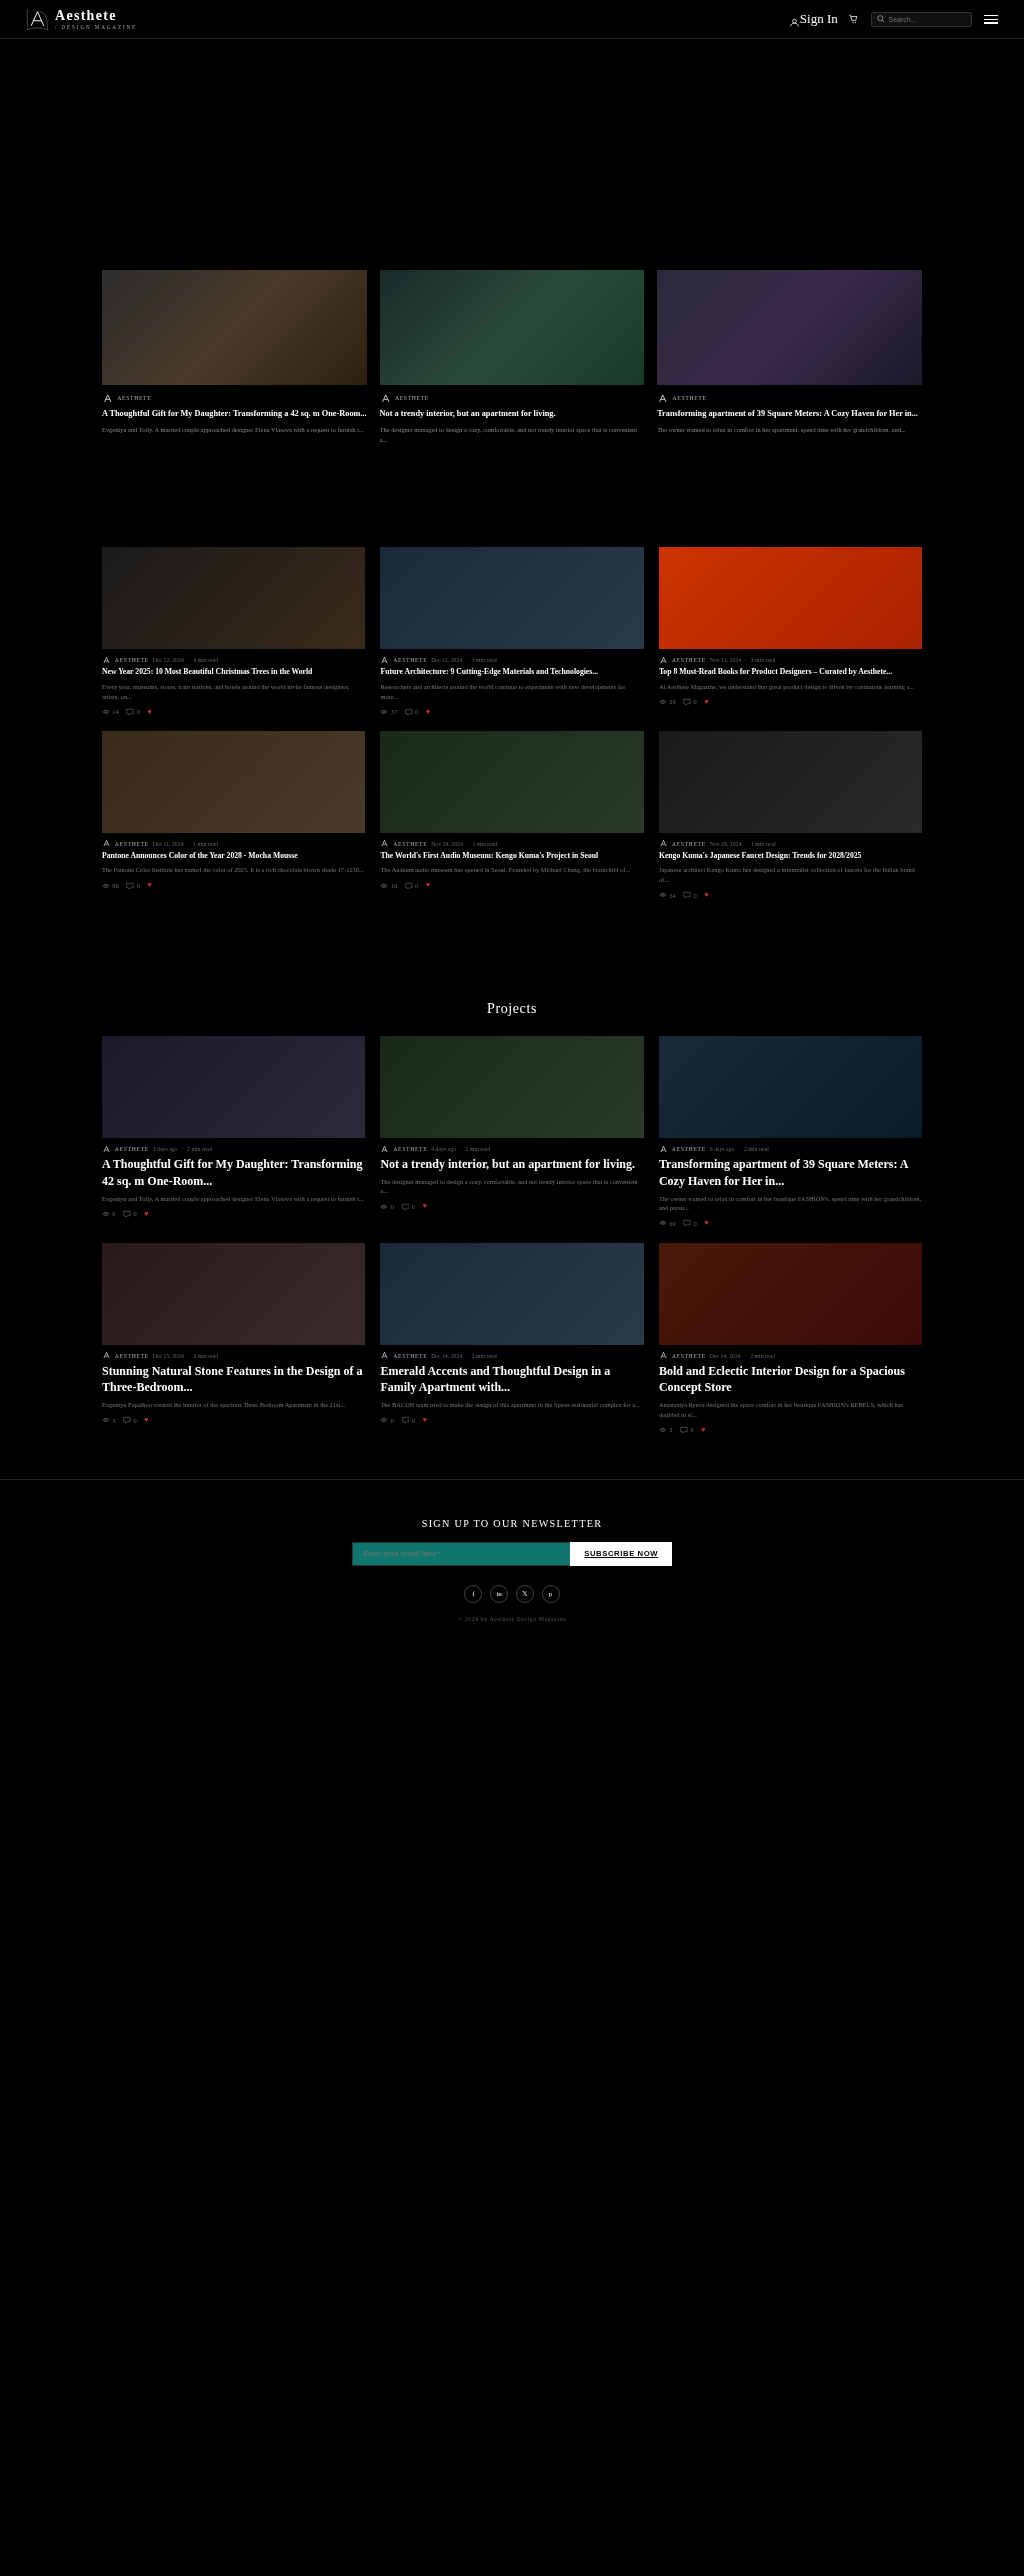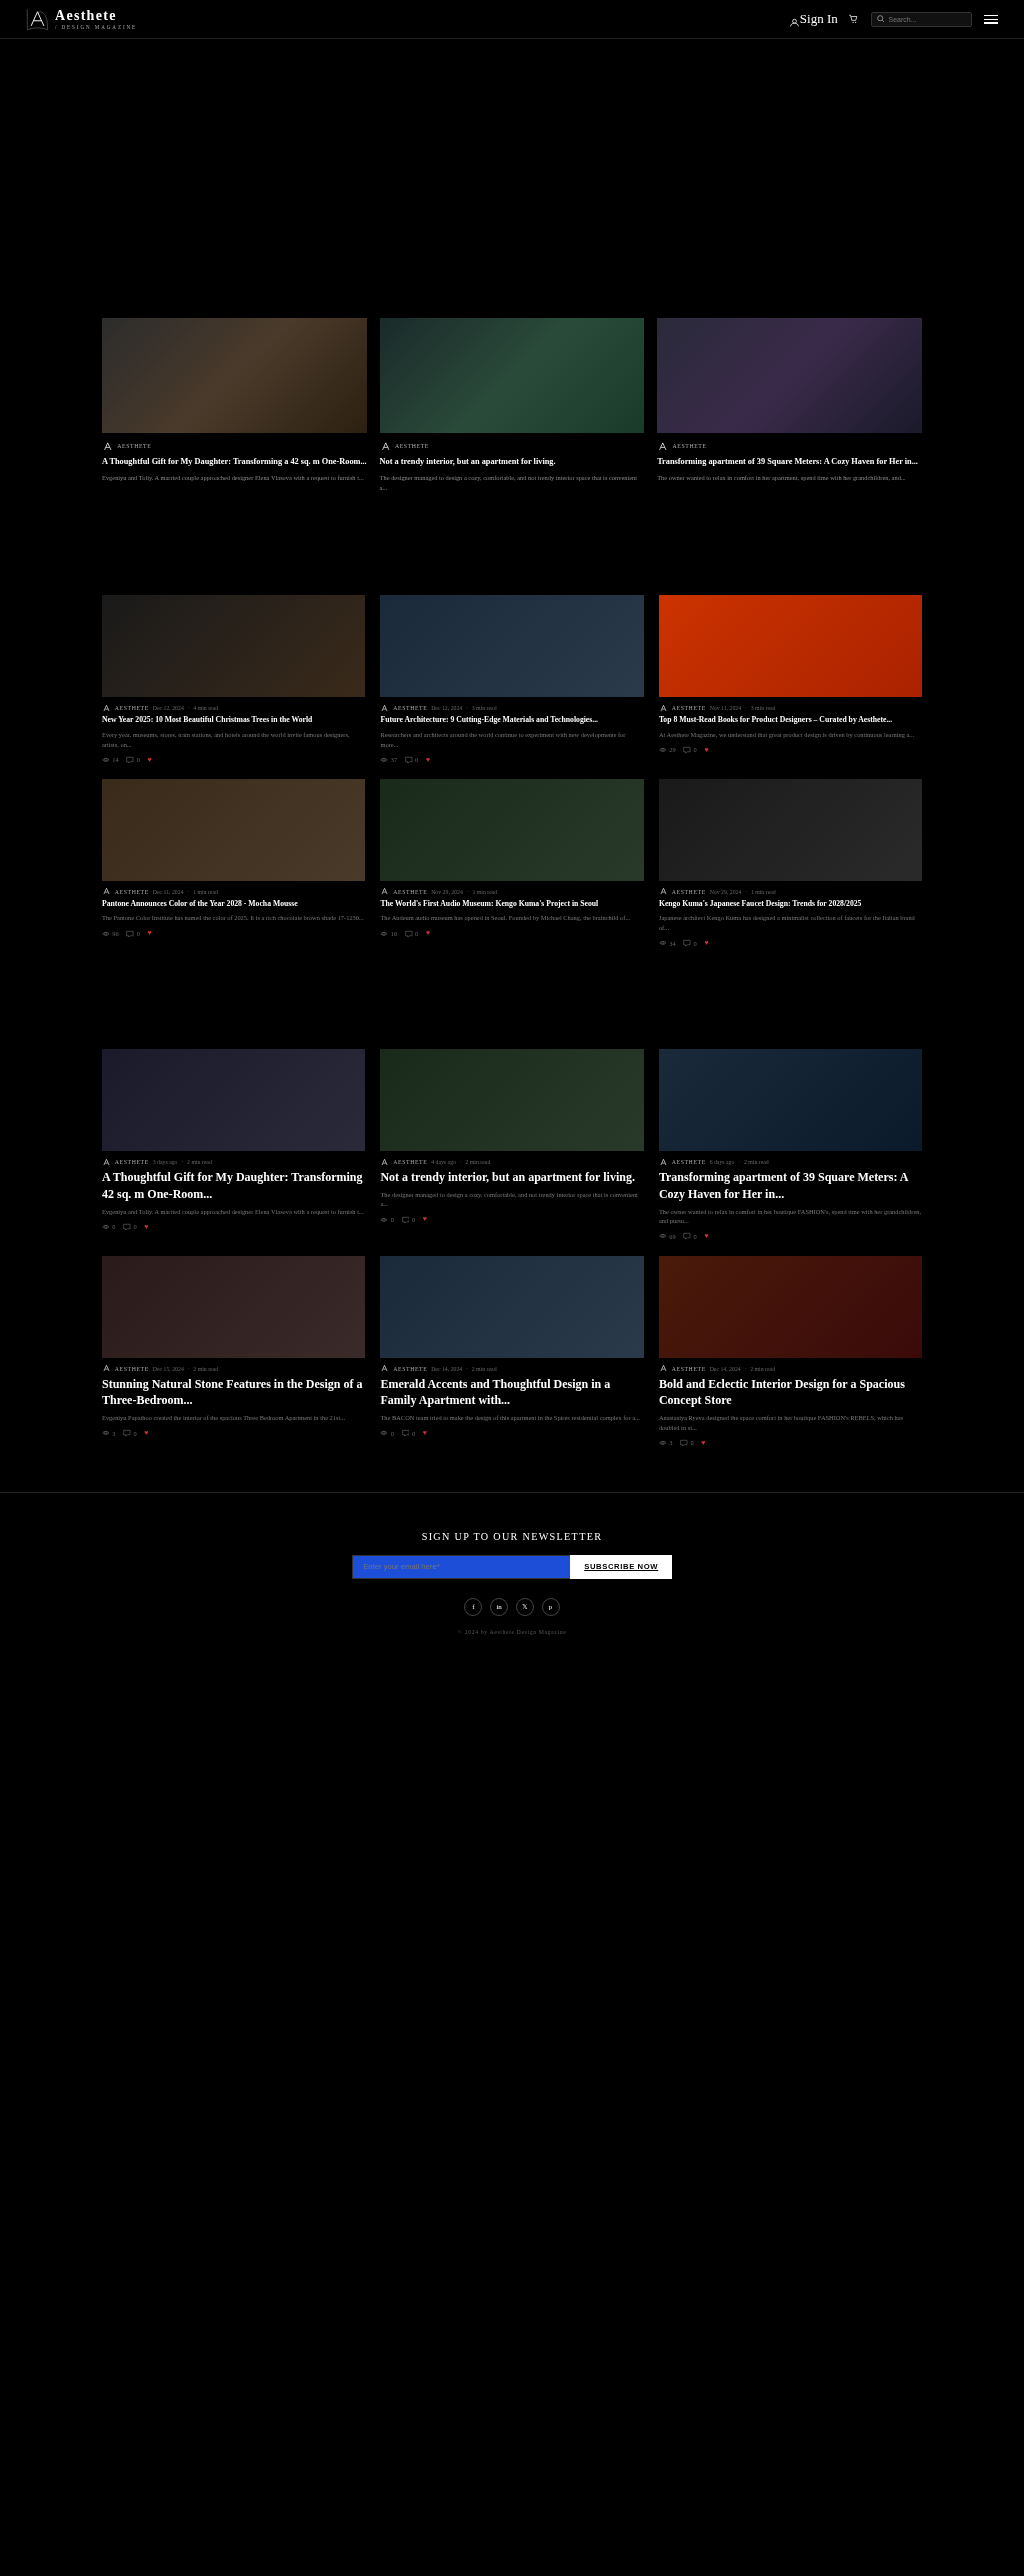--- a/index.html
+++ b/index.html
@@ -112,21 +112,20 @@
       padding: 25.6px 102px;
     }
     .articles-grid-3 {
       display: grid;
       grid-template-columns: repeat(3, 1fr);
       gap: 12.8px;
     }
     .article-card {
       background: #000;
       cursor: pointer;
-      margin-top: 48px;
     }
     .article-image-placeholder {
       width: 100%;
       height: 115px;
       background: #1a1a1a;
       position: relative;
       overflow: hidden;
     }
     .article-meta {
       display: flex;
@@ -294,21 +293,21 @@
     .newsletter-form {
       display: flex;
       justify-content: center;
       gap: 0;
       max-width: 320px;
       margin: 0 auto 19px;
     }
     .newsletter-input {
       flex: 1;
       padding: 6.4px 10.2px;
-      background: #1d4ed8;
+      background: #0f766e;
       border: 0.6px solid #333;
       border-right: none;
       color: #fff;
       font-size: 7.7px;
       outline: none;
     }
     .newsletter-btn {
       padding: 6.4px 12.8px;
       background: #fff;
       color: #000;
@@ -653,20 +652,21 @@
         <span class="heart-icon">♥</span>
       </div>
     </div>
 
   </div>
 </section>
 
 <div class="section-gap"></div>
 
 <section class="projects-section">
+  <h2 class="section-title">Projects</h2>
 
   <div class="projects-grid">
 
     <div class="project-card">
       <div class="project-image proj-img-1"></div>
       <div class="project-meta">
         <svg width="9" height="9" viewBox="0 0 14 14" fill="none">
           <path d="M3 11 L7 2 L11 11 M5 8 L9 8" stroke="#fff" stroke-width="1" fill="none"></path>
         </svg>
         <span class="author-name">aesthete</span>

